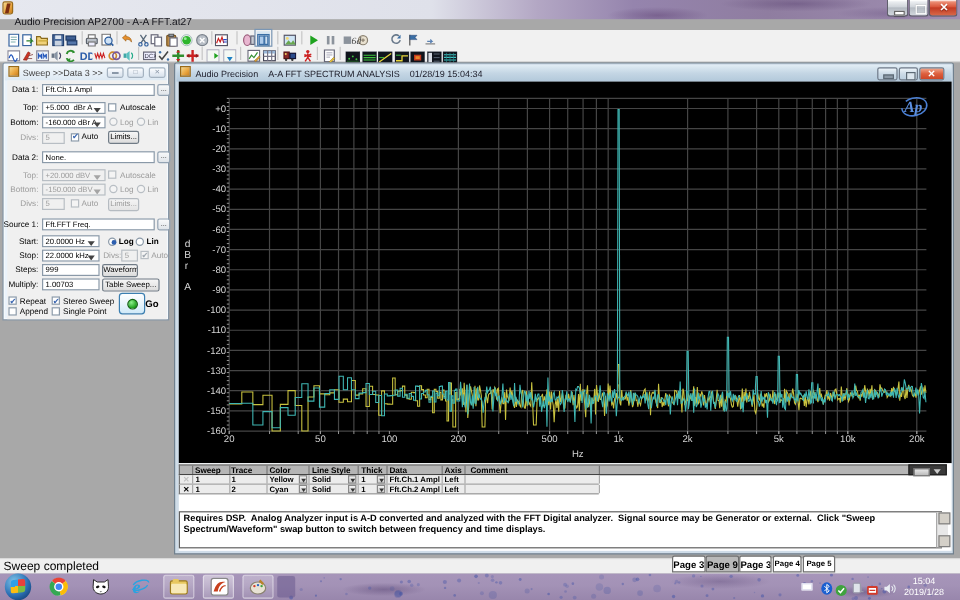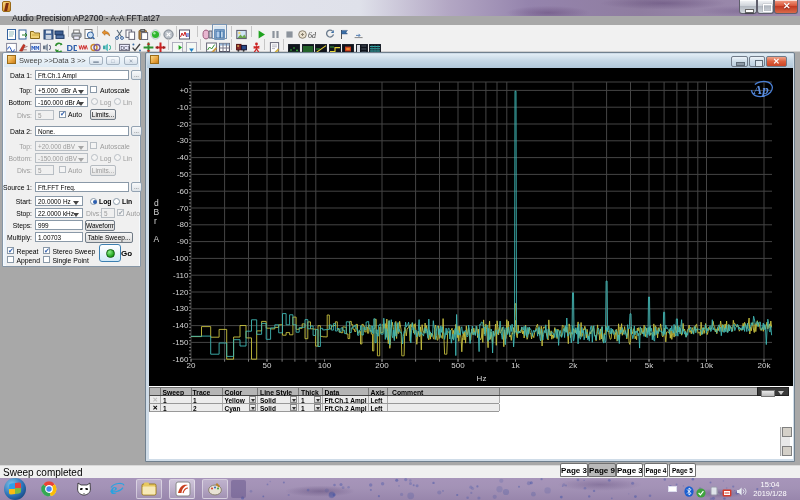--- a/index.html
+++ b/index.html
@@ -187,21 +187,21 @@
           <rect x="2.4" y="2" width="2.2" height="7" fill="#8c939c"></rect>
           <rect x="6.4" y="2" width="2.2" height="7" fill="#8c939c"></rect>
         </svg></div>
       <div class="ti" style="left:283.5px;top:1px;"><svg width="11" height="11" viewBox="0 0 11 11">
           <rect x="2.4" y="2.4" width="6.2" height="6.2" fill="#8c939c"></rect>
         </svg></div>
       <div class="ti" style="left:297px;top:1px;"><svg width="11" height="11" viewBox="0 0 11 11">
           <circle cx="5.5" cy="5.5" r="3.8" fill="#e8e0cf" stroke="#8a8170"></circle>
           <path d="M4 5.5 h3 M5.5 4 v3" stroke="#8a8170"></path>
         </svg></div>
-      <div class="ti" style="left:307px;top:1px;"><svg width="11" height="11" viewBox="0 0 11 11">
+      <div class="ti" style="left:292px;top:1px;"><svg width="11" height="11" viewBox="0 0 11 11">
           <text x="1" y="8.5" font-size="8" font-style="italic" fill="#444" font-family="Liberation Serif">6d</text>
         </svg></div>
       <div class="ti" style="left:324px;top:1px;"><svg width="11" height="11" viewBox="0 0 11 11">
           <path d="M8.5 2 a3.5 3.5 0 1 0 1 3.4" fill="none" stroke="#6a7a8c" stroke-width="1.3"></path>
           <path d="M9.8 1 v3 h-3z" fill="#3a6ea5"></path>
         </svg></div>
       <div class="ti" style="left:339px;top:1px;"><svg width="11" height="11" viewBox="0 0 11 11">
           <path d="M2.5 1 v9" stroke="#555"></path>
           <path d="M2.5 1.4 h6 l-1.6 1.8 1.6 1.8 h-6z" fill="#3a6ea5" stroke="#23406e" stroke-width="0.4"></path>
         </svg></div>
@@ -342,20 +342,21 @@
       <div class="ti" style="left:369px;top:14.5px;width:12px;height:10px"><svg width="12" height="10" viewBox="0 0 12 10">
           <rect x="0" y="0" width="12" height="10" fill="#10141c" stroke="#3a424e" stroke-width="0.6"></rect>
           <path d="M1 2.6 h10 M1 4.8 h10 M1 7 h10" stroke="#3fc4c4" stroke-width="0.9"></path>
           <path d="M3 1 v8 M6 1 v8 M9 1 v8" stroke="#2a8a8a" stroke-width="0.6"></path>
         </svg></div>
     </div>
   <div class="abs" id="mdi">
     <div class="abs" id="cwin">
       <div class="abs" id="ctitle"></div>
       <div class="abs" id="cico"></div>
+      <div class="abs" id="ctext">Audio Precision&nbsp;&nbsp;&nbsp;&nbsp;A-A FFT SPECTRUM ANALYSIS&nbsp;&nbsp;&nbsp;&nbsp;01/28/19 15:04:34</div>
       <div class="abs cwb" id="cbmin"></div>
         <div class="abs cwb" id="cbmax"></div>
         <div class="abs cwb" id="cbcls"></div>
       <div class="abs" id="cblack"></div>
       <div class="abs" id="cbottom">
           <div id="tblhead">
             <div class="tvl" style="left:10px"></div>
             <div class="tvl" style="left:41px"></div>
             <div class="tvl" style="left:72px"></div>
             <div class="tvl" style="left:107px"></div>
@@ -411,20 +412,21 @@
             <div class="td" style="left:43px">2</div>
             <div class="td" style="left:74.5px">Cyan</div>
             <div class="ddb" style="left:99px"></div>
             <div class="td" style="left:110px">Solid</div>
             <div class="ddb" style="left:140px"></div>
             <div class="td" style="left:151px">1</div>
             <div class="ddb" style="left:164px"></div>
             <div class="td" style="left:174.5px">Fft.Ch.2 Ampl</div>
             <div class="td" style="left:220.5px">Left</div>
           </div>
+        <div id="ctxt">Requires DSP.&nbsp; Analog Analyzer input is A-D converted and analyzed with the FFT Digital analyzer.&nbsp; Signal source may be Generator or external.&nbsp; Click "Sweep Spectrum/Waveform" swap button to switch between frequency and time displays.</div>
         <div id="ctxtsb"></div>
       </div>
     </div>
     <svg width="644" height="318" viewBox="0 0 644 318" style="position:absolute;left:148px;top:15px">
         <path d="M43 15V292.2M76.6 15V292.2M100.5 15V292.2M119 15V292.2M134.1 15V292.2M146.9 15V292.2M158 15V292.2M167.8 15V292.2M234 15V292.2M267.6 15V292.2M291.5 15V292.2M310 15V292.2M325.1 15V292.2M337.9 15V292.2M349 15V292.2M358.8 15V292.2M425 15V292.2M458.6 15V292.2M482.5 15V292.2M501 15V292.2M516.1 15V292.2M528.9 15V292.2M540 15V292.2M549.8 15V292.2M558.5 15V292.2M616 15V292.2M43 23.4H624M43 40.2H624M43 57H624M43 73.8H624M43 90.6H624M43 107.4H624M43 124.2H624M43 141H624M43 157.8H624M43 174.6H624M43 191.4H624M43 208.2H624M43 225H624M43 241.8H624M43 258.6H624M43 275.4H624M43 292.2H624M43 15H624" stroke="#454545" fill="none" stroke-width="1"></path>
         <path d="M43 15h-2M43 18.4h-2M43 21.7h-2M43 25.1h-2M43 28.4h-2M43 31.8h-2M43 35.2h-2M43 38.5h-2M43 41.9h-2M43 45.2h-2M43 48.6h-2M43 52h-2M43 55.3h-2M43 58.7h-2M43 62h-2M43 65.4h-2M43 68.8h-2M43 72.1h-2M43 75.5h-2M43 78.8h-2M43 82.2h-2M43 85.6h-2M43 88.9h-2M43 92.3h-2M43 95.6h-2M43 99h-2M43 102.4h-2M43 105.7h-2M43 109.1h-2M43 112.4h-2M43 115.8h-2M43 119.2h-2M43 122.5h-2M43 125.9h-2M43 129.2h-2M43 132.6h-2M43 136h-2M43 139.3h-2M43 142.7h-2M43 146h-2M43 149.4h-2M43 152.8h-2M43 156.1h-2M43 159.5h-2M43 162.8h-2M43 166.2h-2M43 169.6h-2M43 172.9h-2M43 176.3h-2M43 179.6h-2M43 183h-2M43 186.4h-2M43 189.7h-2M43 193.1h-2M43 196.4h-2M43 199.8h-2M43 203.2h-2M43 206.5h-2M43 209.9h-2M43 213.2h-2M43 216.6h-2M43 220h-2M43 223.3h-2M43 226.7h-2M43 230h-2M43 233.4h-2M43 236.8h-2M43 240.1h-2M43 243.5h-2M43 246.8h-2M43 250.2h-2M43 253.6h-2M43 256.9h-2M43 260.3h-2M43 263.6h-2M43 267h-2M43 270.4h-2M43 273.7h-2M43 277.1h-2M43 280.4h-2M43 283.8h-2M43 287.2h-2M43 290.5h-2M43 292.2v2.5M76.6 292.2v2.5M100.5 292.2v2.5M119 292.2v2.5M134.1 292.2v2.5M146.9 292.2v2.5M158 292.2v2.5M167.8 292.2v2.5M234 292.2v2.5M267.6 292.2v2.5M291.5 292.2v2.5M310 292.2v2.5M325.1 292.2v2.5M337.9 292.2v2.5M349 292.2v2.5M358.8 292.2v2.5M425 292.2v2.5M458.6 292.2v2.5M482.5 292.2v2.5M501 292.2v2.5M516.1 292.2v2.5M528.9 292.2v2.5M540 292.2v2.5M549.8 292.2v2.5M558.5 292.2v2.5M616 292.2v2.5M43 292.2v2.5M119 292.2v2.5M176.5 292.2v2.5M234 292.2v2.5M310 292.2v2.5M367.5 292.2v2.5M425 292.2v2.5M501 292.2v2.5M558.5 292.2v2.5M616 292.2v2.5" stroke="#9a9a9a" fill="none" stroke-width="0.8"></path>
         <polyline points="43,269.6 53.5,269.6 53.5,259.6 62.7,259.6 62.7,270.2 71.1,270.2 71.1,262.4 78.7,262.4 78.7,292.2 85.6,292.2 85.6,270 92,270 92,258.5 98,258.5 98,270.9 103.5,270.9 103.5,292.2 108.7,292.2 108.7,263.9 113.6,263.9 113.6,254.4 118.2,254.4 118.2,261.2 122.6,261.2 122.6,261.9 126.8,261.9 126.8,260.4 130.7,260.4 130.7,257.8 134.5,257.8 134.5,268.2 138.1,268.2 138.1,265.6 141.6,265.6 141.6,267.8 144.9,267.8 144.9,250.1 148.1,250.1 148.1,262.3 151.2,262.3 151.2,261.3 154.2,261.3 154.2,256.9 157,256.9 157,271.7 159.8,271.7 159.8,254.9 162.5,254.9 162.5,261.8 165.1,261.8 165.1,262.1 167.6,262.1 167.6,279.1 170,279.1 170,258.7 172.4,258.7 172.4,269.4 174.7,269.4 174.7,269.8 177,269.8 177,269.9 179.2,269.9 179.2,248 181.3,248 181.3,261.9 183.4,261.9 183.4,259.1 185.4,259.1 185.4,258.5 187.4,258.5 187.4,254.8 189.3,254.8 189.3,262.3 191.2,262.3 191.2,265.2 193,265.2 193,265.7 194.8,265.7 194.8,259.9 196.6,259.9 196.6,260.2 198.3,260.2 198.3,267 200,267 200,271.6 201.7,271.6 201.7,254.4 203.3,254.4 203.3,257.7 204.9,257.7 204.9,262.2 206.5,262.2 206.5,264.4 208,264.4 208,257.4 209.5,257.4 209.5,266 211,266 211,264.3 212.5,264.3 212.5,277 213.9,277 213.9,257.4 215.3,257.4 215.3,259.3 216.7,259.3 216.7,264.9 218.1,264.9 218.1,260 219.4,260 219.4,266.2 220.7,266.2 220.7,258.1 222,258.1 222,263.5 223.3,263.5 223.3,267.1 224.5,267.1 224.5,283.9 225.8,283.9 225.8,261.3 227,261.3 227,252.3 228.2,252.3 228.2,266.2 229.4,266.2 229.4,288.8 230.6,288.8 230.6,288.8 231.7,288.8 231.7,260.1 232.8,260.1 232.8,265.8 234,265.8 234,265.3 235.1,265.3 235.1,257.1 235.8,261.4 236.6,259.3 237.3,256.6 238.1,270.4 238.8,252 239.6,264.9 240.3,276.6 241.1,253.8 241.8,281.3 242.6,272 243.3,260.8 244.1,255 244.8,258.4 245.6,262.7 246.3,271.6 247.1,267.6 247.8,254.4 248.6,271.5 249.3,256.5 250.1,266.3 250.8,266.3 251.6,254.2 252.3,257.7 253.1,262.8 253.8,288.8 254.6,288.8 255.3,288.8 256.1,288.8 256.8,260.4 257.6,264.3 258.3,268.9 259.1,262 259.8,261 260.6,260.8 261.3,258.3 262.1,274.2 262.8,257.3 263.6,259.9 264.3,255.7 265.1,257.5 265.8,266.1 266.6,257.2 267.3,256.5 268.1,268.3 268.8,277.3 269.6,269.2 270.3,264.1 271.1,269.5 271.8,269.5 272.6,259.8 273.3,282.9 274.1,257.7 274.8,263.3 275.6,265.1 276.3,266.3 277.1,256 277.8,263.9 278.6,258.5 279.3,263.3 280.1,270.5 280.8,272.9 281.6,263.5 282.3,272.2 283.1,266 283.8,268.4 284.6,267.3 285.3,271.1 286.1,272.3 286.8,259.8 287.6,258 288.3,268.6 289.1,273.1 289.8,273.2 290.6,258.8 291.3,271.5 292.1,267.3 292.8,268.1 293.6,270.4 294.3,271.5 295.1,251.6 295.8,267 296.6,287.2 297.3,287.2 298.1,287.2 298.8,287.2 299.6,266.5 300.3,265.2 301.1,264.4 301.8,268.3 302.6,263.5 303.3,263.1 304.1,261.2 304.8,271.8 305.6,263.3 306.3,266 307.1,267.4 307.8,257.4 308.6,261.7 309.3,270.7 310.1,259.2 310.8,274.3 311.6,259.3 312.3,266.5 313.1,271.1 313.8,284.8 314.6,270.4 315.3,265.8 316.1,273 316.8,264.9 317.6,276.1 318.3,258.8 319.1,267.9 319.8,264.9 320.6,260.7 321.3,268.7 322.1,273.8 322.8,273.1 323.6,262 324.3,264.8 325.1,267.4 325.8,261.1 326.6,265.6 327.3,267.9 328.1,263.3 328.8,259.5 329.6,270.6 330.3,262.1 331.1,270.2 331.8,270.6 332.6,272.9 333.3,271.7 334.1,261.3 334.8,275.4 335.6,252.9 336.3,267 337.1,264.8 337.8,257.2 338.6,262.7 339.3,269.9 340.1,280.7 340.8,260.9 341.6,254.1 342.3,272.3 343.1,265 343.8,271.3 344.6,276.4 345.3,264.3 346.1,267.9 346.8,266.5 347.6,257.1 348.3,278.3 349.1,253.8 349.8,260.6 350.6,267.9 351.3,260.3 352.1,266 352.8,265.8 353.6,263 354.3,260.3 355.1,264.3 355.8,279.7 356.6,262.8 357.3,272.8 358.1,270.9 358.8,252.7 359.6,265.9 360.3,254.2 361.1,263.3 361.8,270 362.6,268.2 363.3,273.4 364.1,265.6 364.8,267.2 365.6,260.6 366.3,265 367.1,264 366.5,266.5 367,236.8 368,236.8 368.5,265.4 367.8,253.3 368.6,268.8 369.3,270.8 370.1,258.1 370.8,265.3 371.6,264.2 372.3,265.5 373.1,265.5 373.8,260.2 374.6,266.9 375.3,263.7 376.1,271 376.8,267.2 377.6,258.1 378.3,265.5 379.1,272.3 379.8,270.2 380.6,262.3 381.3,260.5 382.1,266.7 382.8,266.4 383.6,272 384.3,266.5 385.1,268.9 385.8,270.7 386.6,265.6 387.3,264.5 388.1,260.6 388.8,258.3 389.6,257.2 390.3,266.9 391.1,260.9 391.8,268.3 392.6,265.1 393.3,259.2 394.1,279 394.8,262.6 395.6,260 396.3,260.7 397.1,259.5 397.8,263.3 398.6,268.1 399.3,270.2 400.1,273 400.8,252.9 401.6,265.7 402.3,269 403.1,263.8 403.8,272.2 404.6,267.9 405.3,271.3 406.1,265.3 406.8,260.6 407.6,264.3 408.3,266.3 409.1,271.6 409.8,262.1 410.6,263.4 411.3,264.4 412.1,268.6 412.8,268.9 413.6,269.9 414.3,258.4 415.1,258.6 415.8,259 416.6,264.1 417.3,260.2 418.1,265.3 418.8,259.9 419.6,265.6 420.3,276.7 421.1,256.9 421.8,259.4 422.6,270.7 423.3,267.6 424.1,265 424.8,267.3 425.6,261.6 426.3,263.2 427.1,265.9 427.8,262.6 428.6,267 429.3,263.4 430.1,254.9 430.8,271.2 431.6,263.9 432.3,269.4 433.1,255.5 433.8,269.6 434.6,268.5 435.3,261.7 436.1,263.1 436.8,259.2 437.6,262 438.3,270.9 439.1,262.3 439.8,268.1 440.6,271.6 441.3,267.1 442.1,264.7 442.8,267 443.6,263.5 444.3,264.3 445.1,259.2 445.8,261.7 446.6,267.6 447.3,268.4 448.1,273.8 448.8,266.5 449.6,257.9 450.3,266.8 451.1,266.8 451.8,273.1 452.6,261.9 453.3,272 454.1,260 454.8,274.4 455.6,273.2 456.3,266.5 457.1,267.8 457.8,258.7 458.6,263.6 459.3,262.4 460.1,263.6 460.8,265.7 461.6,270.5 462.3,272.3 463.1,271.8 463.8,263.6 464.6,262.8 465.3,263.3 466.1,266.7 466.8,272 467.6,265.9 468.3,262.3 469.1,274.2 469.8,268.1 470.6,256.8 471.3,272.6 472.1,259.7 472.8,266.9 473.6,256.7 474.3,268.3 475.1,262.7 475.8,265.7 476.6,259.6 477.3,264.9 478.1,266.9 478.8,272 479.6,267 480.3,261.8 481.1,275.7 481.8,277.4 482.6,273.4 483.3,259.9 484.1,264.6 484.8,266.8 485.6,261.7 486.3,262.8 487.1,271.8 487.8,269.3 488.6,272.8 489.3,261 490.1,264.1 490.8,260.6 491.6,263.7 492.3,268.2 493.1,266.8 493.8,261.2 494.6,266 495.3,267 496.1,258.2 496.8,266.8 497.6,269.7 498.3,261.1 499.1,265.9 499.8,265.2 500.6,263.9 501.3,260.2 502.1,268.4 502.8,266 503.6,266.7 504.3,267.7 505.1,269.6 505.8,256.9 506.6,268.6 507.3,258.7 508.1,260.1 508.8,261.7 509.6,270.9 510.3,260.6 511.1,264.5 511.8,262.5 512.6,256.9 513.3,260.8 514.1,268.6 514.8,269.9 515.6,266.5 516.3,261.1 517.1,267.9 517.8,274.9 518.6,265 519.3,264.8 520.1,265.4 520.8,265.8 521.6,262.5 522.3,271.2 523.1,263.3 523.8,272.4 524.6,266.2 525.3,264.1 526.1,270.1 526.8,264.6 527.6,258.8 528.3,265.7 529.1,263.7 529.8,258.8 530.6,260.5 531.3,265.3 532.1,261.6 532.8,264 533.6,268.2 534.3,265.4 535.1,256.4 535.8,263.9 536.6,262 537.3,266.3 538.1,269.9 538.8,266.6 539.6,262.4 540.3,262.8 541.1,258 541.8,265.3 542.6,263.5 543.3,266.9 544.1,260.5 544.8,262.8 545.6,266.8 546.3,259.7 547.1,263.4 547.8,257.9 548.6,257.2 549.3,261.5 550.1,266.3 550.8,265.3 551.6,265.1 552.3,268.7 553.1,255.2 553.8,262.8 554.6,267.1 555.3,260.5 556.1,266.5 556.8,263.1 557.6,256.5 558.3,260.2 559.1,267.6 559.8,266 560.6,260.4 561.3,261.3 562.1,263.2 562.8,261.3 563.6,261.8 564.3,258.7 565.1,254.3 565.8,258.4 566.6,259.2 567.3,264.9 568.1,261.9 568.8,266.8 569.6,261.2 570.3,263.6 571.1,258.8 571.8,261.6 572.6,254 573.3,258.4 574.1,264.7 574.8,257.5 575.6,258.8 576.3,263.4 577.1,257 577.8,262 578.6,254 579.3,265.1 580.1,263.9 580.8,257.7 581.6,258.5 582.3,261.2 583.1,260.2 583.8,261.9 584.6,264.2 585.3,253.3 586.1,257 586.8,256.4 587.6,258.4 588.3,259.5 589.1,259.9 589.8,258.4 590.6,259.7 591.3,264.2 592.1,262.9 592.8,262 593.6,262.1 594.3,263.2 595.1,256.3 595.8,260.8 596.6,255.3 597.3,258.8 598.1,259.7 598.8,261.8 599.6,260.1 600.3,257 601.1,251 601.8,267 602.6,260 603.3,263.8 604.1,257.9 604.8,255.5 605.6,263.6 606.3,265.5 607.1,256.5 607.8,264.6 608.6,256.6 609.3,253.7 610.1,259.3 610.8,255.5 611.6,258.9 612.3,262.3 613.1,263.5 613.8,261.7 614.6,260.5 615.3,264.3 616.1,258.9 616.8,258.7 617.6,262.1 618.3,258.1 619.1,255 619.8,261.9 620.6,258.9 621.3,256.9 622.1,261.1 622.8,254 623.6,260.4" fill="none" stroke="#c8c23f" stroke-width="0.9"></polyline>
         <polyline points="43,269.3 53.5,269.3 53.5,269.1 62.7,269.1 62.7,287.2 71.1,287.2 71.1,276 78.7,276 78.7,289.4 85.6,289.4 85.6,272.7 92,272.7 92,279 98,279 98,264.2 103.5,264.2 103.5,252.8 108.7,252.8 108.7,267.3 113.6,267.3 113.6,256.4 118.2,256.4 118.2,272.3 122.6,272.3 122.6,260.9 126.8,260.9 126.8,257.8 130.7,257.8 130.7,265.8 134.5,265.8 134.5,246.6 138.1,246.6 138.1,257.8 141.6,257.8 141.6,247.8 144.9,247.8 144.9,257.8 148.1,257.8 148.1,265.2 151.2,265.2 151.2,260.6 154.2,260.6 154.2,260.2 157,260.2 157,252.6 159.8,252.6 159.8,261.8 162.5,261.8 162.5,259 165.1,259 165.1,268.4 167.6,268.4 167.6,262.6 170,262.6 170,279.5 172.4,279.5 172.4,261.3 174.7,261.3 174.7,262.9 177,262.9 177,262.7 179.2,262.7 179.2,262.4 181.3,262.4 181.3,258 183.4,258 183.4,263.1 185.4,263.1 185.4,256.6 187.4,256.6 187.4,264 189.3,264 189.3,261.5 191.2,261.5 191.2,264.9 193,264.9 193,260.9 194.8,260.9 194.8,263.3 196.6,263.3 196.6,266.6 198.3,266.6 198.3,254.8 200,254.8 200,255 201.7,255 201.7,265.5 203.3,265.5 203.3,260.9 204.9,260.9 204.9,259.7 206.5,259.7 206.5,258.3 208,258.3 208,262 209.5,262 209.5,268.2 211,268.2 211,263.3 212.5,263.3 212.5,258.8 213.9,258.8 213.9,268 215.3,268 215.3,260.6 216.7,260.6 216.7,262.8 218.1,262.8 218.1,255.1 219.4,255.1 219.4,254.6 220.7,254.6 220.7,261.3 222,261.3 222,264.8 223.3,264.8 223.3,259 224.5,259 224.5,266.3 225.8,266.3 225.8,251.8 227,251.8 227,275.6 228.2,275.6 228.2,262.9 229.4,262.9 229.4,269 230.6,269 230.6,258.3 231.7,258.3 231.7,257.1 232.8,257.1 232.8,267.1 234,267.1 234,267.2 235.1,267.2 235.1,263.5 235.8,251.2 236.6,259.6 237.3,272.4 238.1,261.6 238.8,267.9 239.6,272.6 240.3,261 241.1,253.5 241.8,278.1 242.6,262 243.3,252.7 244.1,268.6 244.8,270.8 245.6,262.9 246.3,273.6 247.1,255.5 247.8,268.9 248.6,269.5 249.3,262.8 250.1,255.4 250.8,264.7 251.6,262.4 252.3,265.7 253.1,265.2 253.8,267.6 254.6,277 255.3,269.5 256.1,264.5 256.8,265.5 257.6,255.2 258.3,260.1 259.1,258.3 259.8,257.9 260.6,255.2 261.3,260.4 262.1,265.8 262.8,275.9 263.6,263.1 264.3,255.7 265.1,263.1 265.8,260.8 266.6,267.4 267.3,263.5 268.1,263.1 268.8,270.1 269.6,267.2 270.3,263.3 271.1,252.6 271.8,268.8 272.6,265.1 273.3,265.5 274.1,267.4 274.8,267.2 275.6,269.1 276.3,261.6 277.1,260.5 277.8,266.2 278.6,261.8 279.3,267.5 280.1,271.4 280.8,252.1 281.6,267.9 282.3,264.9 283.1,267.7 283.8,269.8 284.6,267.1 285.3,253.7 286.1,260.3 286.8,262.4 287.6,272.5 288.3,264.2 289.1,259 289.8,259.6 290.6,267.5 291.3,261.7 292.1,270.7 292.8,258.9 293.6,265.4 294.3,259.8 295.1,266.1 295.8,265.6 296.6,272.4 297.3,268.9 298.1,261.1 298.8,267.9 299.6,263.9 300.3,261.3 301.1,261.3 301.8,272 302.6,263.2 303.3,276.2 304.1,271 304.8,267.1 305.6,273.2 306.3,270.1 307.1,261.5 307.8,288.6 308.6,247.5 309.3,267.7 310.1,263.4 310.8,268.3 311.6,266 312.3,268 313.1,261.2 313.8,259.7 314.6,266.4 315.3,266.4 316.1,263.8 316.8,264.6 317.6,263.4 318.3,267.2 319.1,270 319.8,268.8 320.6,258 321.3,262.6 322.1,276.4 322.8,265.7 323.6,265.9 324.3,259 325.1,268 325.8,265.6 326.6,265.6 327.3,268.5 328.1,258.9 328.8,261.5 329.6,268.4 330.3,267.4 331.1,284.6 331.8,257.3 332.6,258.1 333.3,255.2 334.1,255.2 334.8,256.3 335.6,260.8 336.3,259.9 337.1,268.8 337.8,259.3 338.6,259.1 339.3,258.1 340.1,274.3 340.8,261.3 341.6,272.7 342.3,269 343.1,262 343.8,264.6 344.6,286 345.3,264.3 346.1,269.2 346.8,269 347.6,263.6 348.3,262.9 349.1,263.2 349.8,267.3 350.6,263.1 351.3,261.8 352.1,254.1 352.8,263 353.6,268.2 354.3,272.3 355.1,259.8 355.8,260.3 356.6,265.7 357.3,277.7 358.1,260.8 358.8,262.9 359.6,267.5 360.3,260.1 361.1,265.9 361.8,268.3 362.6,258.6 363.3,264.6 364.1,257.2 364.8,262.1 365.6,279.9 366.3,269.9 367.1,263.7 366.5,260.4 367,24.2 368,24.2 368.5,264.5 367.8,264.2 368.6,263.8 369.3,266 370.1,266.7 370.8,264.3 371.6,265.9 372.3,263.8 373.1,262.7 373.8,259.9 374.6,261.5 375.3,263.1 376.1,259.3 376.8,268.6 377.6,259.1 378.3,264.6 379.1,270.4 379.8,260.4 380.6,267.3 381.3,260.2 382.1,262.1 382.8,262.4 383.6,263.5 384.3,269.3 385.1,265.3 385.8,263.2 386.6,265.3 387.3,263.5 388.1,264 388.8,261.4 389.6,269.2 390.3,263.2 391.1,259.5 391.8,269.8 392.6,274 393.3,262 394.1,266.4 394.8,273.1 395.6,267.3 396.3,263.5 397.1,265.9 397.8,257.8 398.6,264.8 399.3,271.7 400.1,262.1 400.8,261.9 401.6,268.1 402.3,267.7 403.1,265.7 403.8,264.6 404.6,265.6 405.3,267.6 406.1,266.7 406.8,270.6 407.6,262.1 408.3,262.3 409.1,270.3 409.8,263.1 410.6,278.4 411.3,268 412.1,263.3 412.8,266.6 413.6,270.4 414.3,268 415.1,264.4 415.8,261.4 416.6,270.6 417.3,258.7 418.1,265.2 418.8,251 419.6,269.1 420.3,268.8 421.1,266.7 421.8,265.2 422.6,267.5 423.3,275.9 424.1,268.7 424.8,258.5 424,266.6 424.5,225.8 425.5,225.8 426,262.8 425.6,274 426.3,270 427.1,263.3 427.8,260.7 428.6,267.2 429.3,260.7 430.1,276.9 430.8,256.8 431.6,268 432.3,272.3 433.1,269.7 433.8,260.2 434.6,265.8 435.3,263.3 436.1,272.8 436.8,269.4 437.6,261.7 438.3,267.1 439.1,265.2 439.8,272.8 440.6,269 441.3,274.2 442.1,263.8 442.8,259.4 443.6,259.1 444.3,275.3 445.1,262.1 445.8,258.7 446.6,269.1 447.3,268.6 448.1,272.9 448.8,268 449.6,264.3 450.3,261.1 451.1,262.9 451.8,267.2 452.6,265 453.3,263.5 454.1,259.4 454.8,270.9 455.6,276.1 456.3,267.3 457.1,275.7 457.8,273.4 458.6,260.5 457.6,263 458.1,214.1 459.1,214.1 459.6,264.6 459.3,261 460.1,262.8 460.8,259 461.6,265.6 462.3,267.1 463.1,261.1 463.8,266.5 464.6,262.1 465.3,266.9 466.1,267.6 466.8,265 467.6,262.9 468.3,263.7 469.1,264.9 469.8,273.5 470.6,267.9 471.3,276.5 472.1,263 472.8,265.8 473.6,264 474.3,260.6 475.1,265.4 475.8,267.4 476.6,267.1 477.3,263.5 478.1,267.7 478.8,270.7 479.6,257.7 480.3,261.6 481.1,261 481.8,261.5 481.5,255.9 482,246.8 483,246.8 483.5,267 482.6,262 483.3,267.2 484.1,267.6 484.8,271.8 485.6,269.2 486.3,258.9 487.1,267.8 487.8,264 488.6,265.5 489.3,263.6 490.1,269 490.8,266.3 491.6,281.1 492.3,259.8 493.1,262.4 493.8,265 494.6,266.6 495.3,265.5 496.1,269.4 496.8,263.8 497.6,259.7 498.3,267 499.1,270.6 499.8,261.1 500.6,260.8 500,267.5 500.5,230 501.5,230 502,268.1 501.3,268.5 502.1,258.7 502.8,264.2 503.6,261.3 504.3,272.8 505.1,264.8 505.8,273.2 506.6,274.2 507.3,260.1 508.1,267.7 508.8,263.5 509.6,265.9 510.3,266.6 511.1,261.4 511.8,263.1 512.6,264.5 513.3,264 514.1,266.3 514.8,265.8 515.6,263.7 515.1,268.8 515.6,245.2 516.6,245.2 517.1,267.5 516.3,264.9 517.1,265.2 517.8,258 518.6,261.7 519.3,260.6 520.1,262.7 520.8,263.3 521.6,267.2 522.3,261 523.1,263.9 523.8,259.1 524.6,264.3 525.3,266.1 526.1,257.4 526.8,263.6 527.6,269.2 528.3,268.3 527.9,262.6 528.4,251.9 529.4,251.9 529.9,269.2 529.1,260.2 529.8,262.9 530.6,265 531.3,259.7 532.1,267 532.8,260.2 533.6,252.7 534.3,267.2 535.1,262.1 535.8,264.2 536.6,267.2 537.3,264.1 538.1,270.3 538.8,265.7 539.6,268.3 540.3,263.1 541.1,261.7 541.8,262.6 542.6,260.2 543.3,263.7 544.1,263.2 544.8,266.1 545.6,267.2 546.3,259.5 547.1,260 547.8,265.8 548.6,262 549.3,261.9 550.1,261.6 550.8,262.7 551.6,261.9 552.3,263.5 553.1,263.6 553.8,267.8 554.6,260.8 555.3,263.1 556.1,261.3 556.8,261.6 557.6,257.6 558.3,266.2 559.1,261.2 559.8,263.9 560.6,262.3 561.3,262 562.1,258.6 562.8,264.6 563.6,262.9 564.3,252.7 565.1,262.9 565.8,260.7 566.6,263.3 567.3,263.8 568.1,263.5 568.8,265.7 569.6,259.9 570.3,259.3 571.1,257.7 571.8,264.5 572.6,260 573.3,268.7 574.1,261.7 574.8,257.9 575.6,265.2 576.3,265.4 577.1,260.9 577.8,264.8 578.6,258.4 579.3,265.5 580.1,265.3 580.8,257.5 581.6,264 582.3,259.2 583.1,261.9 583.8,264.9 584.6,261.8 585.3,258.6 586.1,257.2 586.8,263.6 587.6,260.7 588.3,259.9 589.1,257.1 589.8,257.8 590.6,262.4 591.3,260.2 592.1,262.2 592.8,260.9 593.6,263.4 594.3,259.3 595.1,262.8 595.8,259.2 596.6,264.4 597.3,256.6 598.1,258.5 598.8,264.6 599.6,256.2 600.3,261.8 601.1,264.2 601.8,262.1 602.6,260.2 603.3,255.7 604.1,258.2 604.8,258 605.6,249.2 606.3,251.8 607.1,256.3 607.8,257.5 608.6,256.6 609.3,254.6 610.1,259.7 610.8,256 611.6,254.9 612.3,255 613.1,262.4 613.8,262.9 614.6,260.1 615.3,256 616.1,262.8 616.8,257.4 617.6,262.9 618.3,277.6 619.1,262.1 619.8,252.2 620.6,256.1 621.3,264 622.1,265.1 622.8,259.2 623.6,268.2" fill="none" stroke="#3fb7b4" stroke-width="0.9"></polyline>
         <g font-size="8" fill="#d4d4d4" font-family="Liberation Sans, sans-serif">
           <text x="40.5" y="26" text-anchor="end">+0</text>

